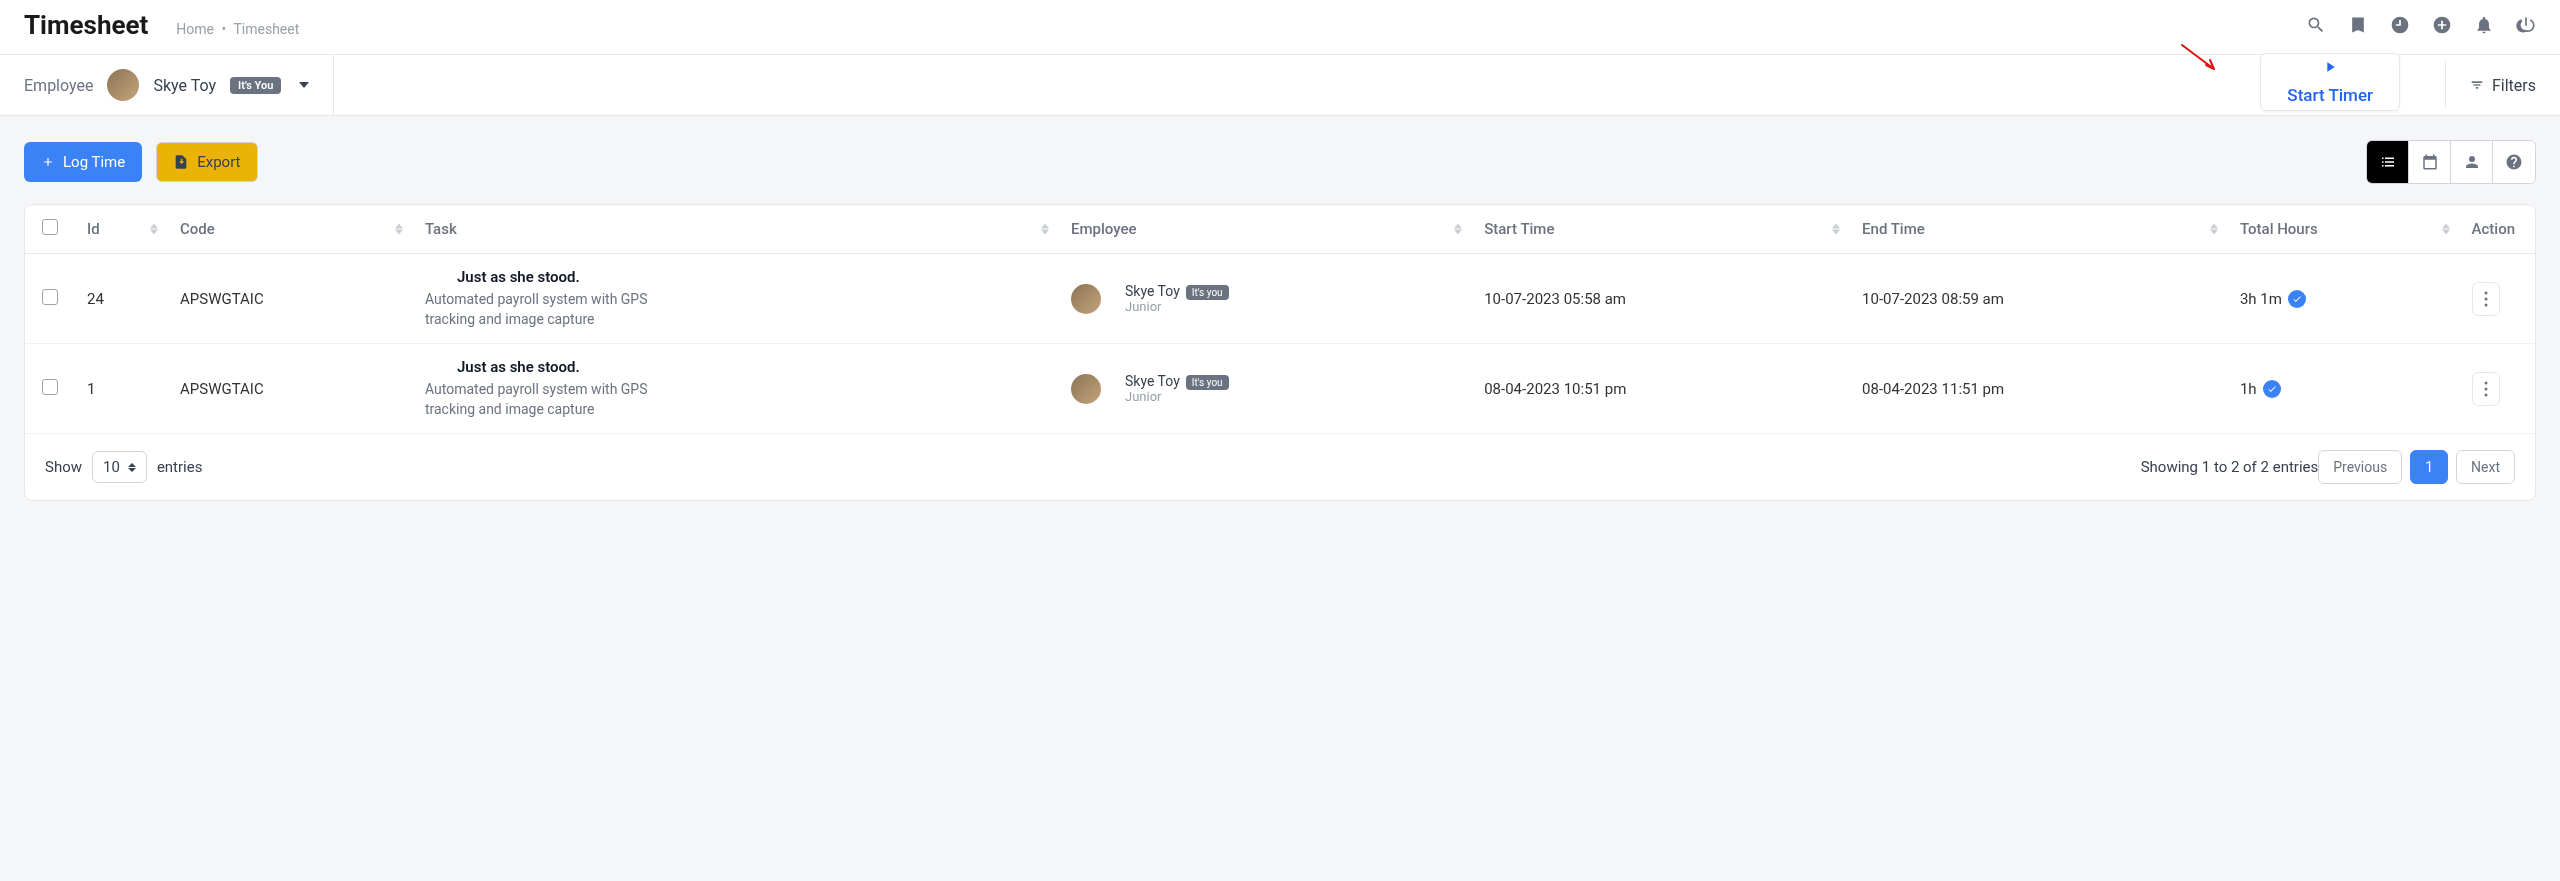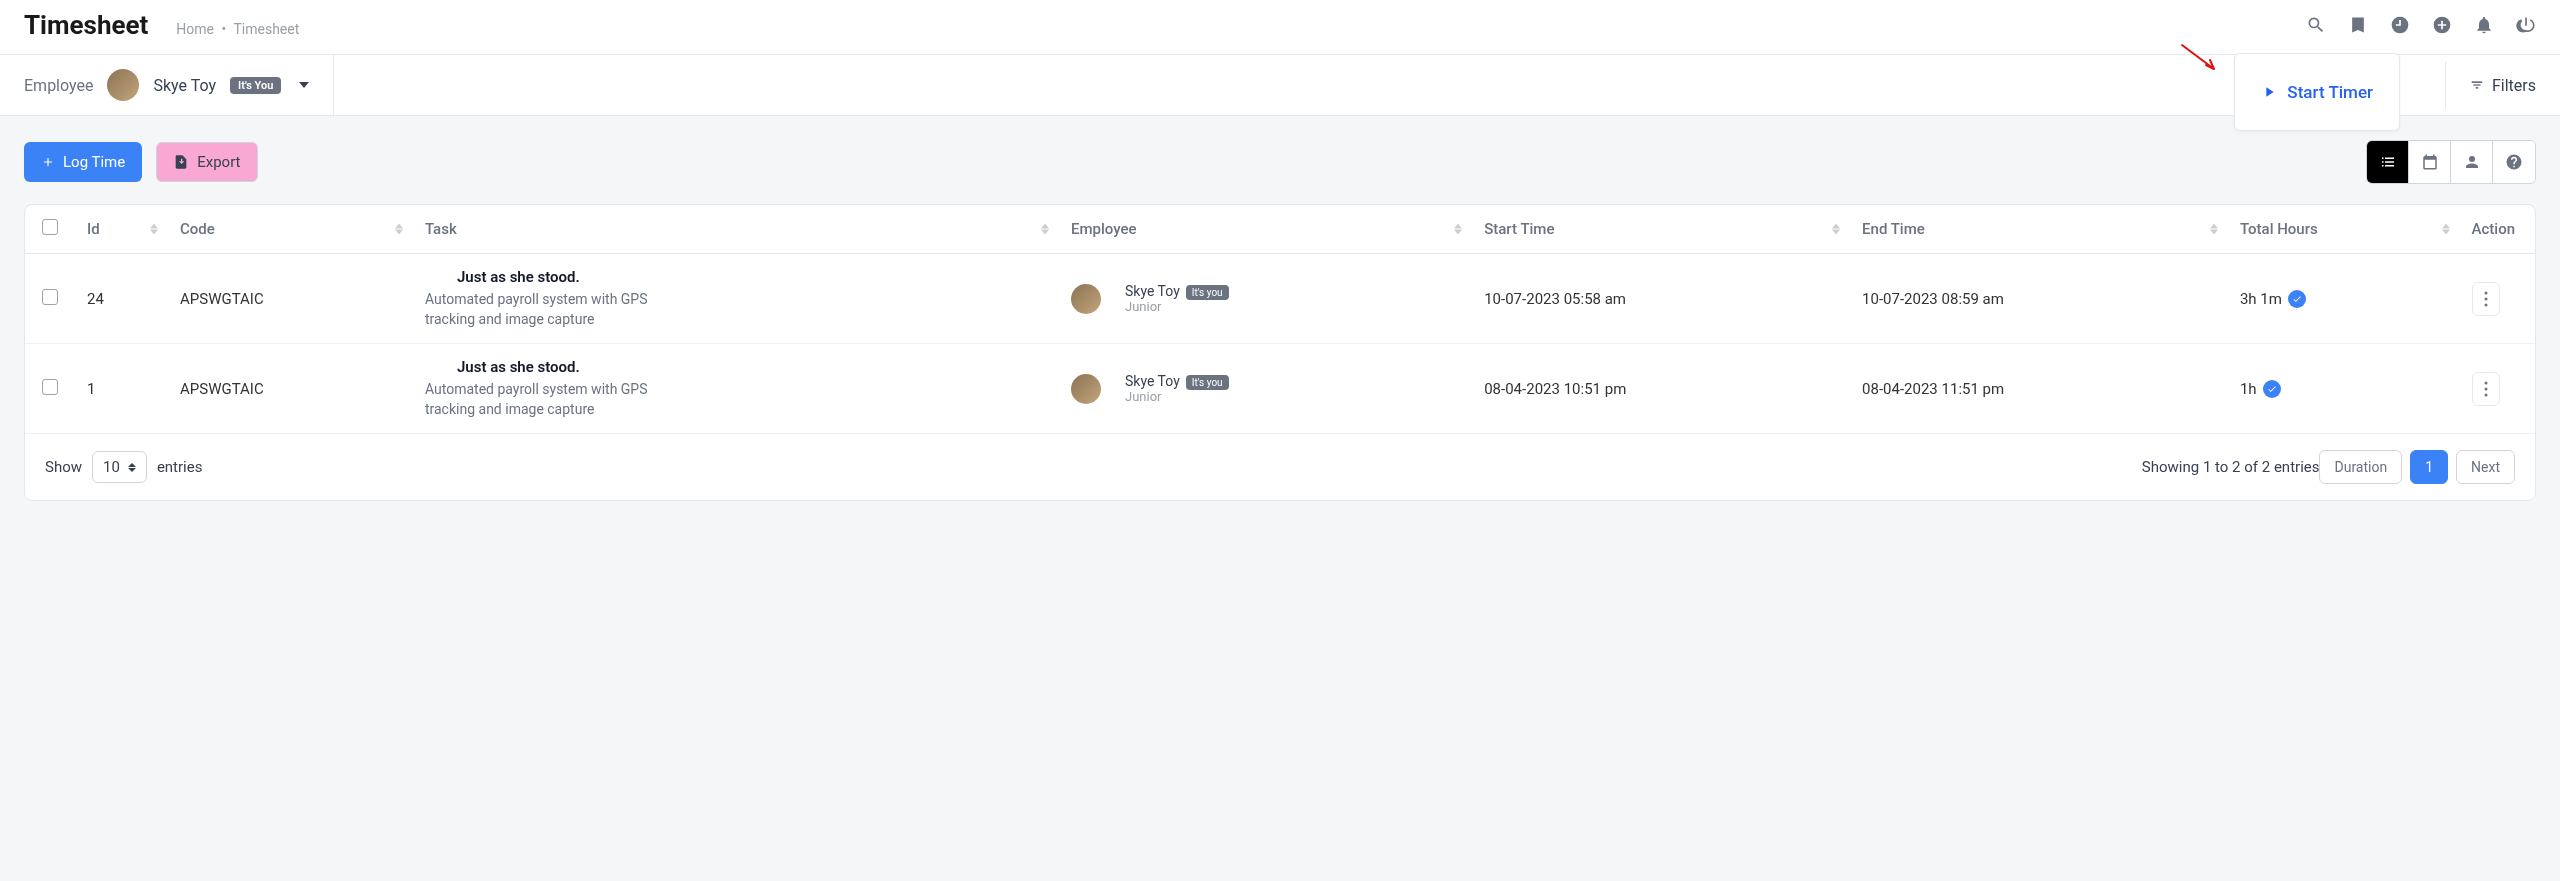--- a/index.html
+++ b/index.html
@@ -18,33 +18,33 @@
   .ph { font-size:16px; color:#9aa0a6; }
   .avatar { width:32px; height:32px; border-radius:50%; background:linear-gradient(135deg,#8b7355,#c4a57b); display:inline-block; }
   .avatar-sm { width:30px; height:30px; }
   .pill { font-size:11px; color:#fff; background:#6b7280; padding:2px 8px; border-radius:4px; font-weight:600; }
   .emp-name { font-size:16px; color:#374151; }
   .caret-down { width:0;height:0;border-left:5px solid transparent;border-right:5px solid transparent;border-top:6px solid #374151;display:inline-block;margin-left:4px; }
   .search-sec { flex:1; }
   .search-box { display:flex; align-items:center; background:#f3f4f6; border:1px solid #e5e7eb; border-radius:6px; padding:8px 12px; width:380px; gap:10px; }
   .search-box svg { width:16px;height:16px;fill:#9aa0a6; }
   .search-box input { border:none;background:transparent;outline:none;font-size:15px;color:#374151;flex:1; }
-  .start-timer { position:absolute; right:160px; top:-2px; background:#fff; border:1px solid #e5e7eb; border-radius:6px; padding:28px 26px; display:flex; align-items:center; gap:10px; cursor:pointer; box-shadow:0 1px 3px rgba(0,0,0,0.05); }
+  .start-timer { position:absolute; right:160px; top:-2px; background:#fff; border:1px solid #e5e7eb; border-radius:6px; padding:5px 26px; display:flex; align-items:center; gap:10px; cursor:pointer; box-shadow:0 1px 3px rgba(0,0,0,0.05);flex-direction:column; }
   .start-timer svg { fill:#2563eb; width:16px;height:16px; }
   .start-timer span { color:#2563eb; font-size:17px; font-weight:500; }
   .arrow { position:absolute; right:340px; top:-12px; pointer-events:none; }
   .filters-btn { margin-left:auto; padding:14px 24px; border-left:1px solid #e5e7eb; display:flex; align-items:center; gap:8px; color:#374151; font-size:16px; cursor:pointer; }
   .filters-btn svg { width:14px;height:14px;fill:#374151; }
   .content { padding:24px; }
   .actions-row { display:flex; align-items:center; justify-content:space-between; margin-bottom:20px; }
   .actions-left { display:flex; gap:14px; }
   .btn { display:inline-flex; align-items:center; gap:8px; padding:10px 16px; border-radius:6px; font-size:15px; cursor:pointer; border:1px solid transparent; }
   .btn-primary { background:#3b82f6; color:#fff; }
   .btn-primary svg { fill:#fff;width:14px;height:14px; }
-  .btn-secondary { background:#f9a8d4; color:#374151; border-color:#d1d5db; }
+  .btn-secondary { background:#eab308; color:#374151; border-color:#d1d5db; }
   .btn-secondary svg { fill:#374151;width:16px;height:16px; }
   .view-toggle { display:flex; border:1px solid #d1d5db; border-radius:6px; overflow:hidden; }
   .view-toggle .vt { width:42px;height:42px;display:flex;align-items:center;justify-content:center;background:#fff;cursor:pointer;border-right:1px solid #d1d5db; }
   .view-toggle .vt:last-child { border-right:none; }
   .view-toggle .vt.active { background:#000; }
   .view-toggle .vt.active svg { fill:#fff; }
   .view-toggle .vt svg { width:18px;height:18px;fill:#6b7280; }
   .card { background:#fff; border:1px solid #e5e7eb; border-radius:8px; overflow:hidden; }
   table { width:100%; border-collapse:collapse; }
   th,td { text-align:left; padding:14px 12px; font-size:15px; }
@@ -282,20 +282,20 @@
         <span>Show</span>
         <div class="sel">
           <span>10</span>
           <span class="caret"></span>
         </div>
         <span>entries</span>
       </div>
       <div class="footer-right">
         <span class="info-text">Showing 1 to 2 of 2 entries</span>
         <div class="pager">
-          <div class="page-btn">Duration</div>
+          <div class="page-btn">Previous</div>
           <div class="page-btn active">1</div>
           <div class="page-btn">Next</div>
         </div>
       </div>
     </div>
   </div>
 </div>
 
 </body></html>

